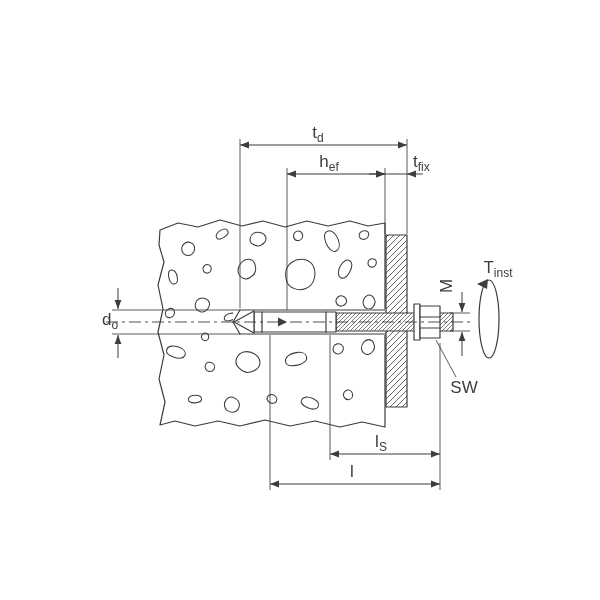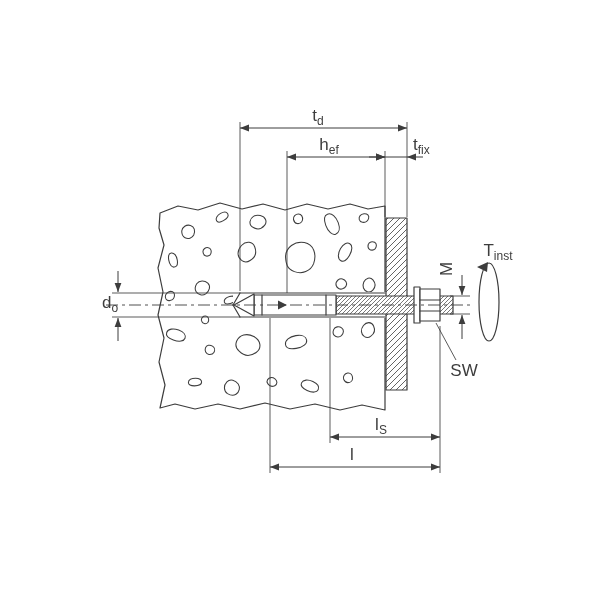--- a/index.html
+++ b/index.html
@@ -1,16 +1,16 @@
 <!DOCTYPE html>
 <html style="--line: #3d3d3d; --bg: #ffffff;"><head>
 <meta charset="utf-8">
 <style>
   html,body{margin:0;padding:0;background:#fff;}
-  .stage{width:600px;height:580px;position:relative;background:var(--bg,#fff);overflow:hidden;}
+  .stage{width:600px;height:580px;position:relative;background:var(--bg,#fff);overflow:hidden;margin-top:17px;}
   svg{display:block;}
   .ol{stroke:var(--line,#3d3d3d);fill:none;stroke-width:1.2;stroke-linejoin:round;stroke-linecap:round;}
   .wfill{fill:#fff;}
   .thin{stroke:var(--line,#3d3d3d);fill:none;stroke-width:0.85;}
   .dim{stroke:var(--line,#3d3d3d);fill:none;stroke-width:1;}
   .blob{stroke:var(--line,#3d3d3d);fill:none;stroke-width:1.05;vector-effect:non-scaling-stroke;}
   .patline{stroke:var(--line,#3d3d3d);stroke-width:0.7;}
   .hatchline{stroke:var(--line,#3d3d3d);stroke-width:0.8;}
   .arrfill{fill:var(--line,#3d3d3d);stroke:none;}
   .solid{fill:var(--line,#3d3d3d);stroke:none;}

